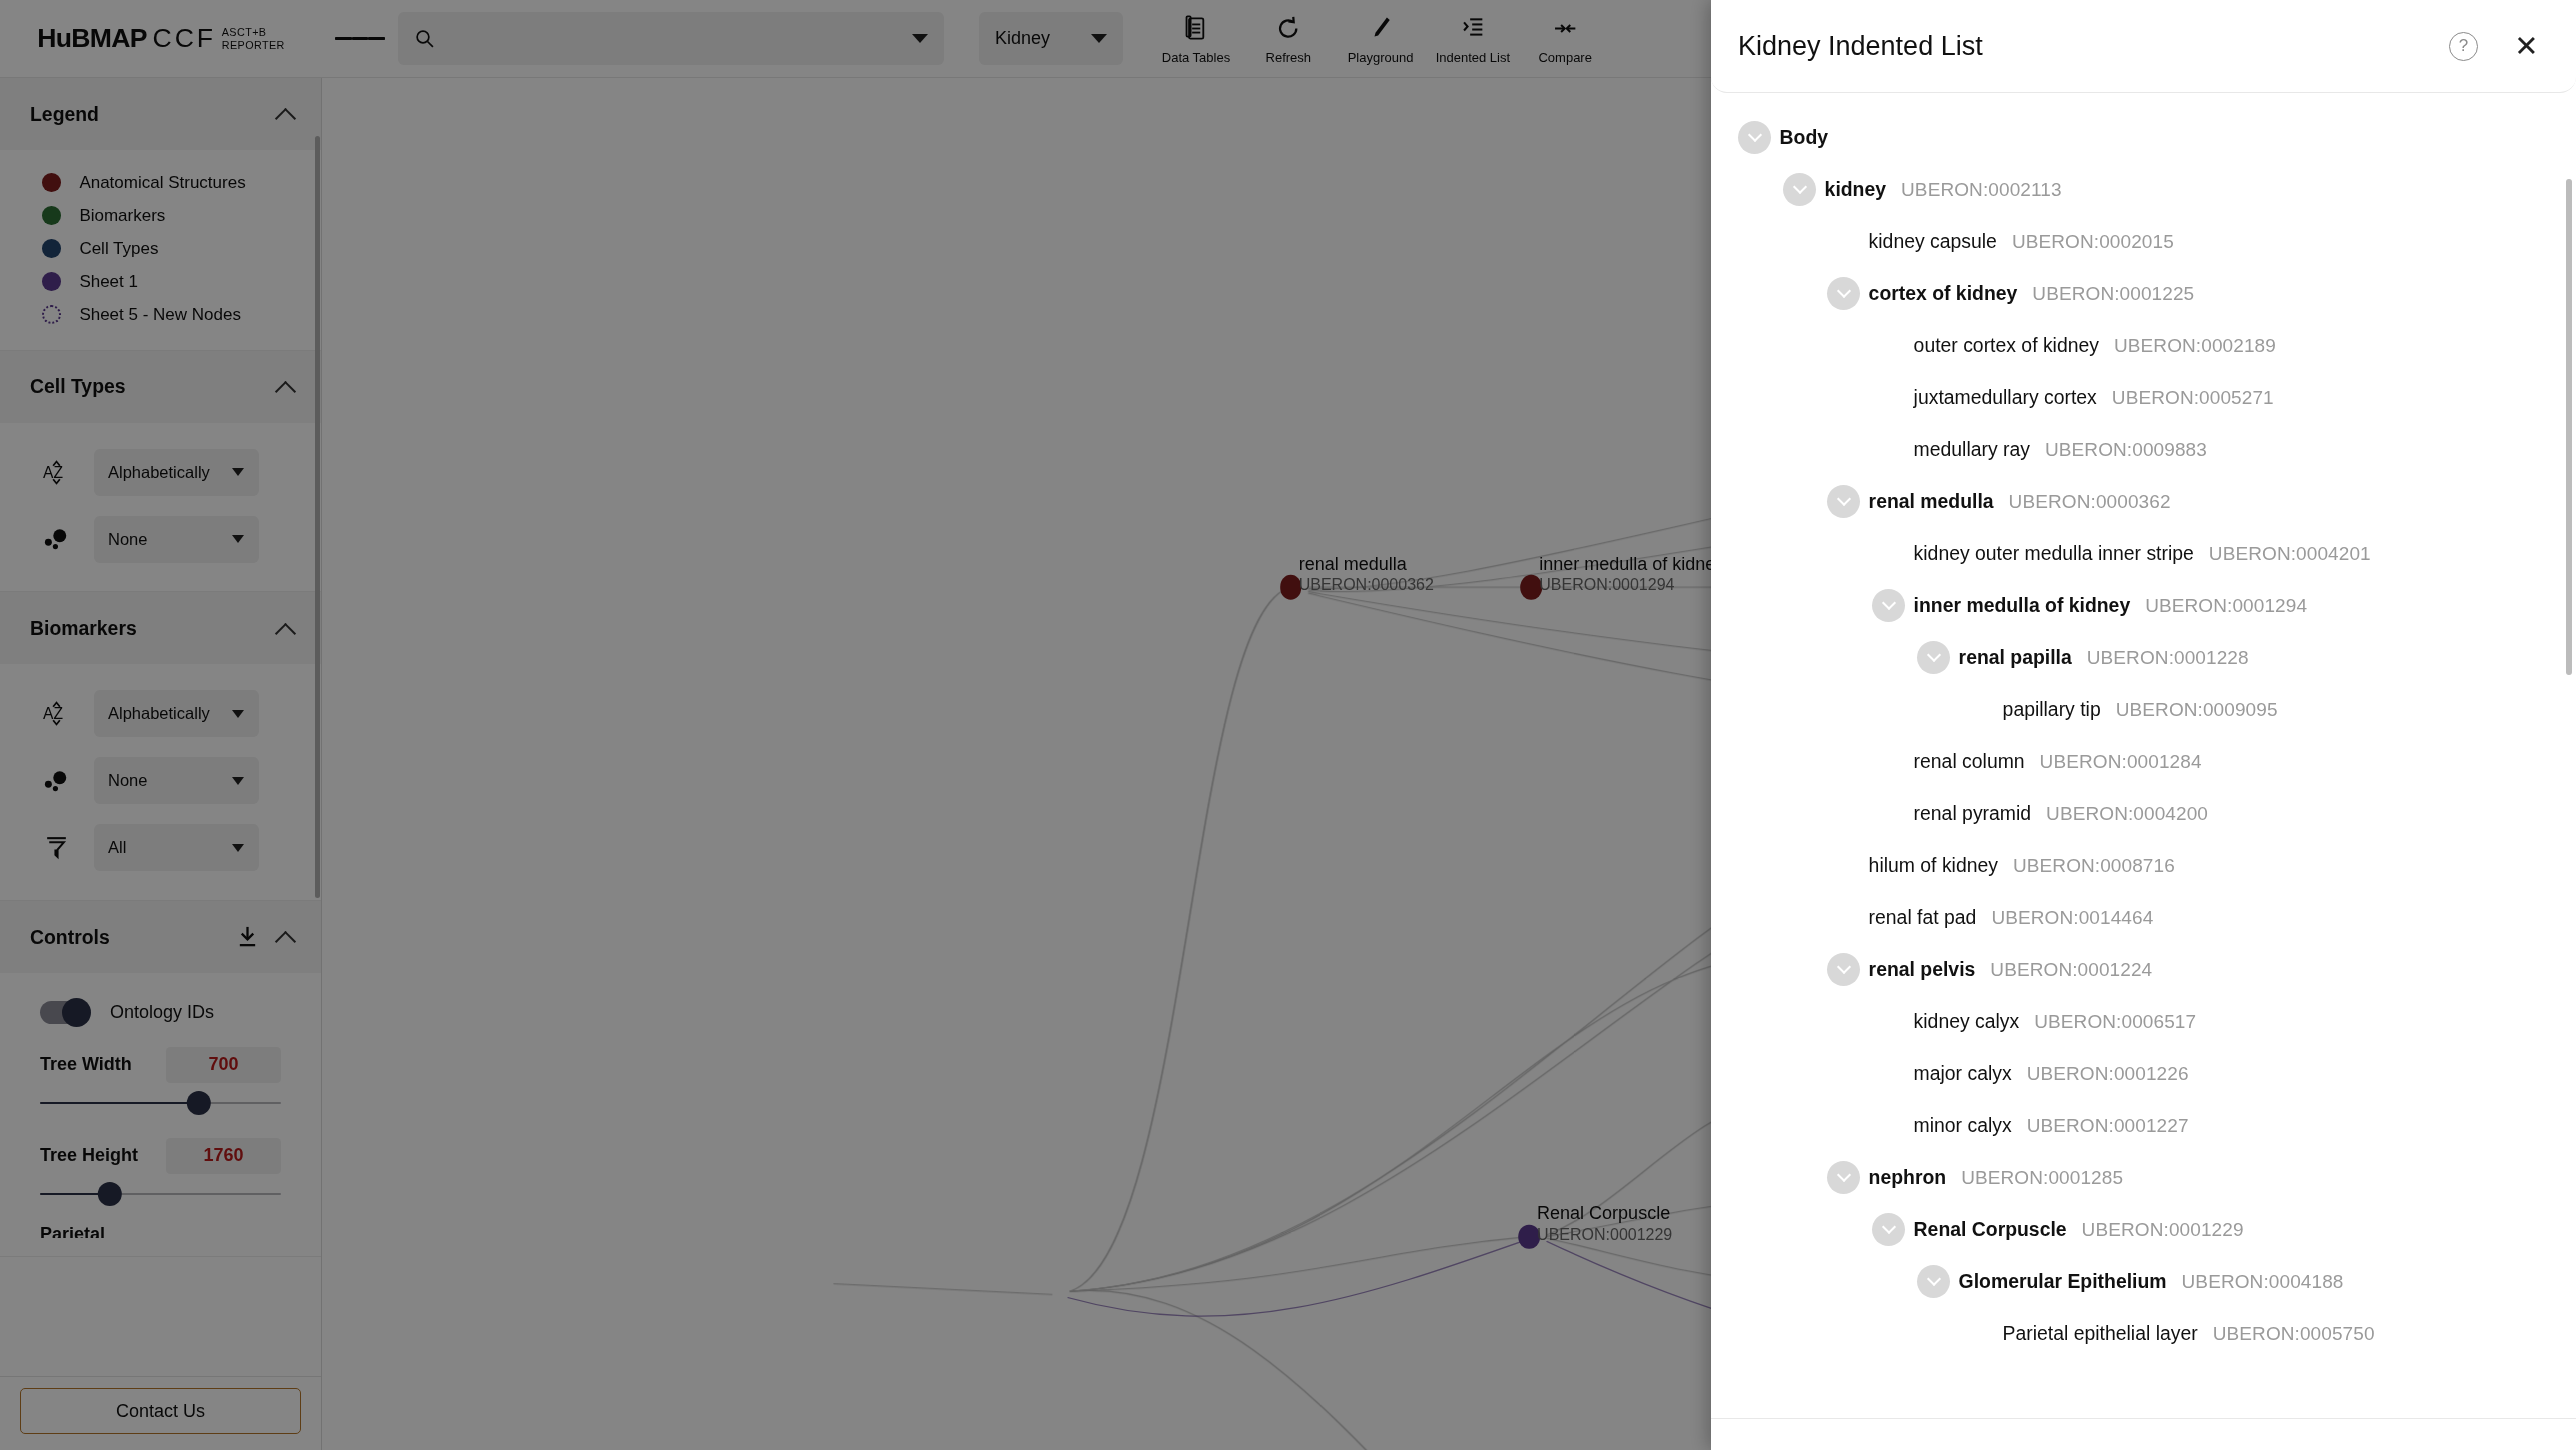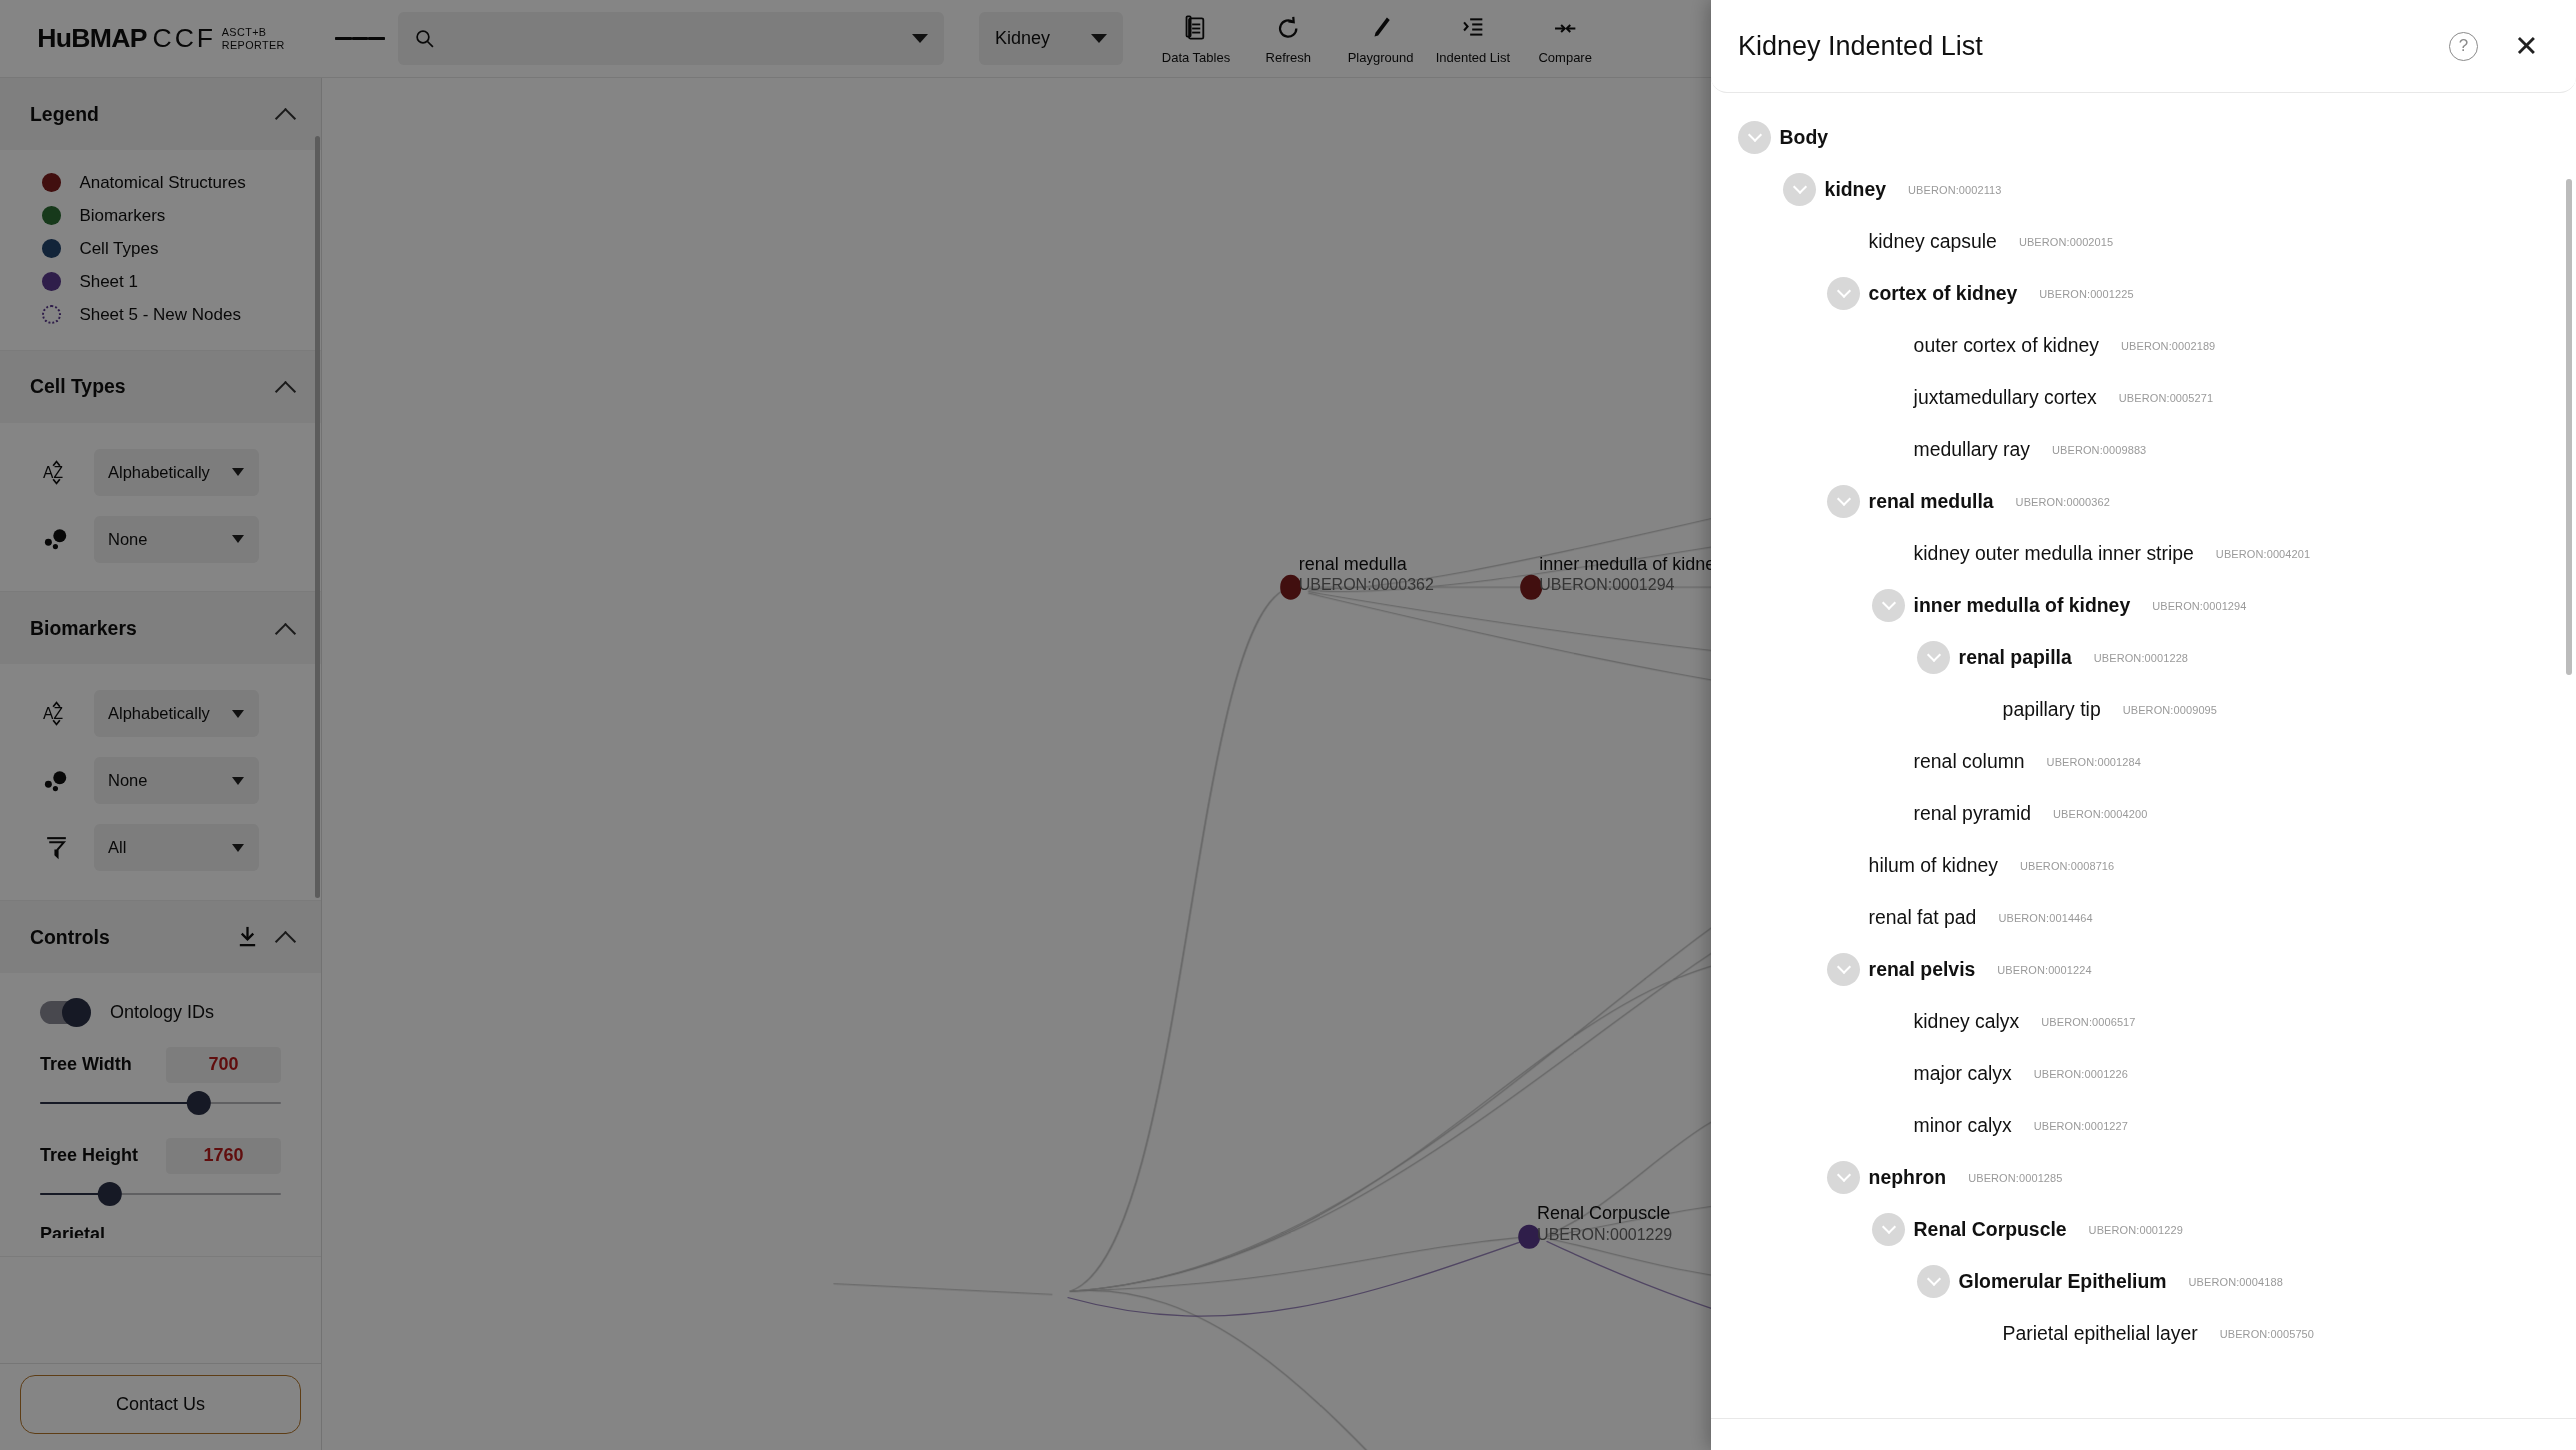--- a/index.html
+++ b/index.html
@@ -128,21 +128,21 @@
   .slider-head .val-box{ width:115px;height:36px;background:#efefef;border-radius:4.3px;display:flex;align-items:center;justify-content:center;}
   .slider-head .val{ font-size:18px;font-weight:700;color:#b91c1c;}
   .track{ position:relative;height:29px;display:flex;align-items:center;}
   .track .bar{ height:2.9px;background:#b9b9bd;width:100%;border-radius:1.4px;}
   .track .fill{ position:absolute;left:0;height:2.9px;background:#2b3147;border-radius:1.4px;}
   .track .knob{ position:absolute;width:24.4px;height:24.4px;border-radius:50%;background:#2b3147;transform:translateX(-50%);}
   .cut-label{ padding:2.9px 0 0 40px; font-size:18px;font-weight:700;color:#111; height:16px; overflow:hidden;}
 
   .contact-wrap{ flex:0 0 auto; padding:11.5px 20px 16px 20px; border-top:0.7px solid #e3e3e3; background:#fff;}
   .contact-btn{
-    width:100%;height:59px;border:1.4px solid #b4762a;border-radius:15px;background:transparent;
+    width:100%;height:46px;border:1.4px solid #b4762a;border-radius:5px;background:transparent;
     font-size:18px;color:#111;font-family:"Liberation Sans",sans-serif;cursor:pointer;
   }
 
   .side-scrollbar{ position:absolute;right:1.4px;top:58px;width:5px;height:762px;background:#b0b0b0;border-radius:2.9px;}
 
   
   .canvas{ flex:1; position:relative; background:#fff; overflow:hidden;}
   .canvas svg{ position:absolute;inset:0;width:100%;height:100%;}
   .node{ position:absolute; transform:translate(-50%,-50%); }
   .node .dot{ width:21.6px;height:24.4px;border-radius:50%; }
@@ -186,21 +186,21 @@
     display:flex;align-items:center;justify-content:center;flex:0 0 33px;
     margin-right:8.6px; cursor:pointer;
   }
   .twisty i{
     display:block;width:10px;height:10px;border-right:2.2px solid #fff;border-bottom:2.2px solid #fff;
     transform:rotate(45deg) translate(-2.2px,-2.2px);
   }
   .twisty.spacer{ background:transparent; cursor:default;}
   .tr-name{ font-size:19.4px;color:#111; }
   .tr-name.b{ font-weight:700;}
-  .tr-id{ font-size:11px;color:#9a9a9a; margin-left:22px; letter-spacing:0.1px;}
+  .tr-id{ font-size:19px;color:#9a9a9a; margin-left:15px; letter-spacing:0.1px;}
 
   .ov-scrollbar{ position:absolute;right:4.3px;top:86px;width:5.8px;height:496px;background:#bcbcbc;border-radius:2.9px;}
   .ov-foot{ height:32px;flex:0 0 32px;border-top:0.7px solid #e8e8e8;}
 </style>
 </head>
 <body>
 
 <div id="app">
 
   <div class="topbar">

